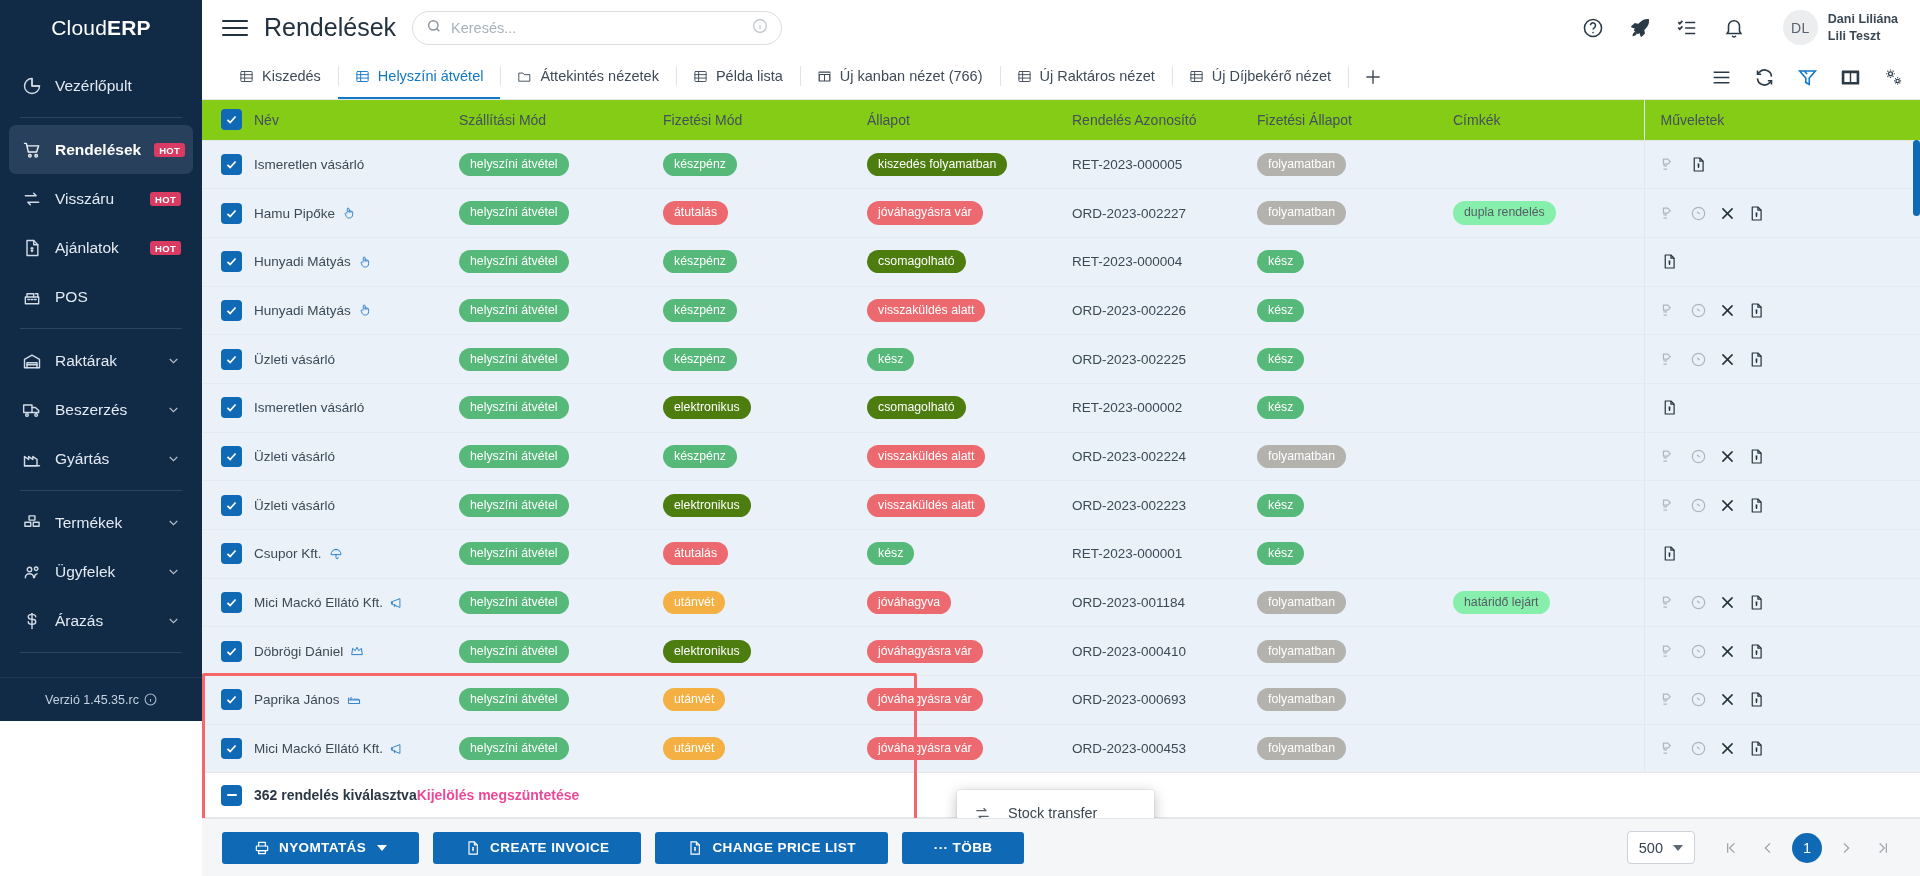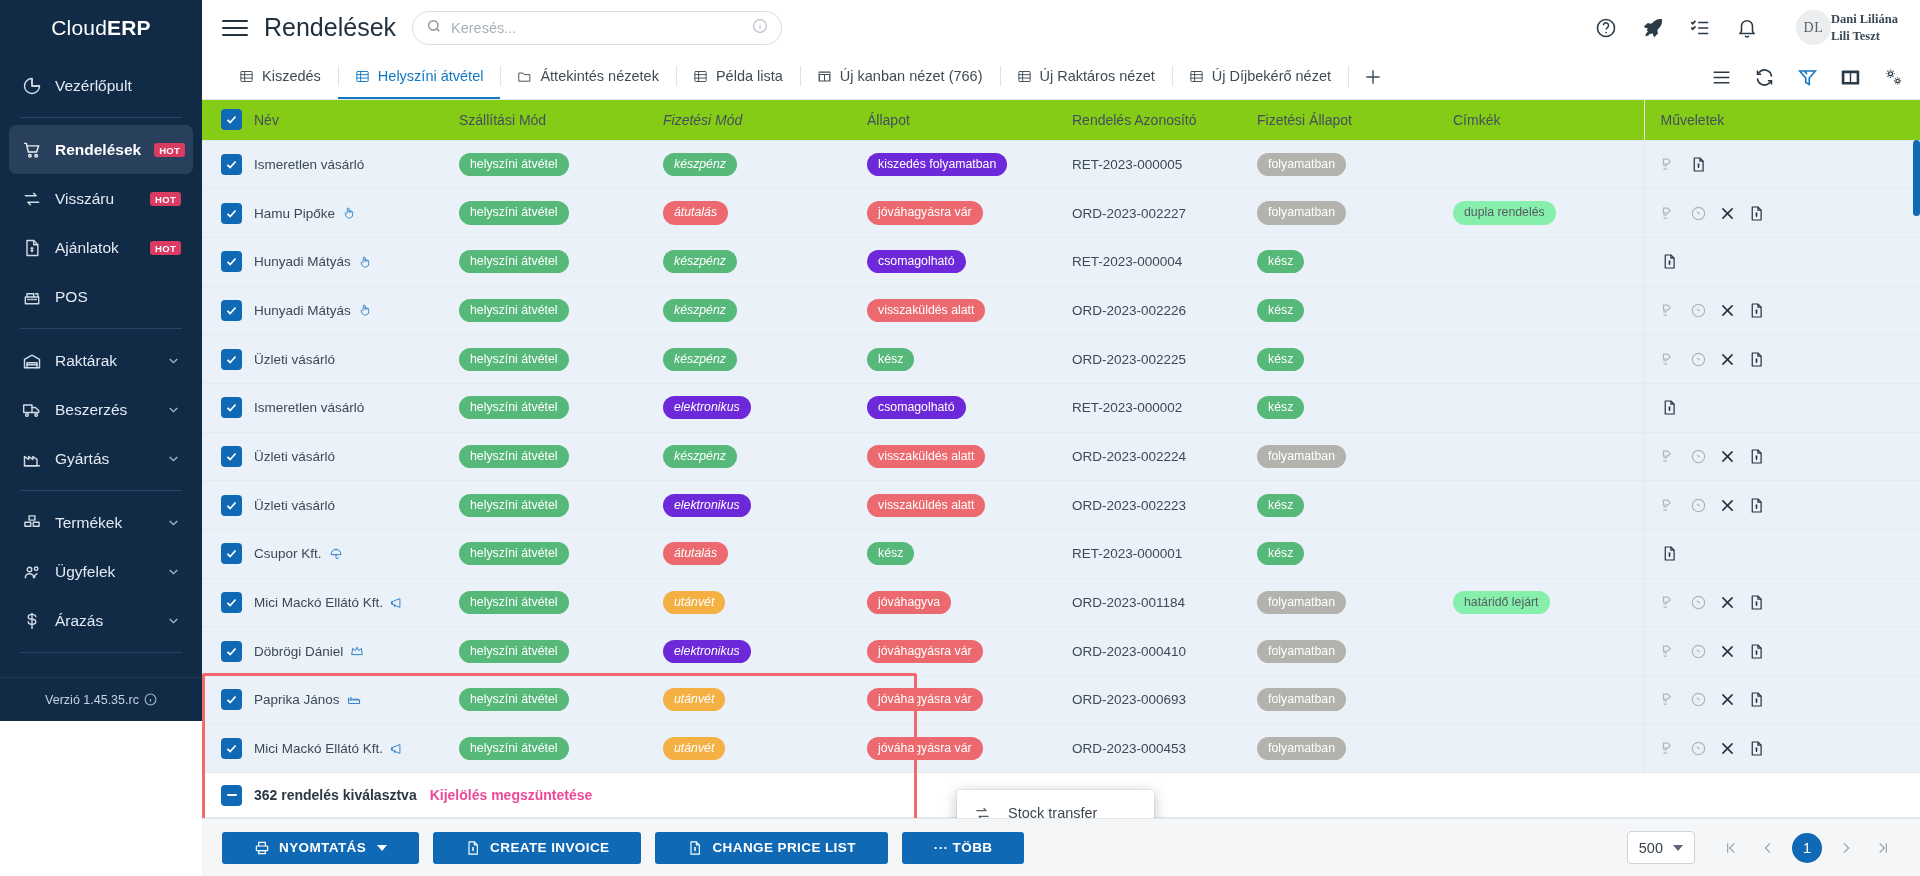--- a/index.html
+++ b/index.html
@@ -72,21 +72,21 @@
     border:0; outline:none; flex:1; font-size:14.5px; color:#55606b;
     font-family:"Liberation Sans", sans-serif; background:transparent;
   }
   .searchbox input::placeholder { color:#a8b1ba; }
   .searchbox .info { opacity:.65; }
   .topbar-spacer { flex:1; }
   .top-icons { display:flex; align-items:center; gap:25px; }
   .top-icons .ti { cursor:pointer; color:#2b3a47; display:flex; }
   .top-icons .ti svg { width:22px; height:22px; display:block; }
   .user {
-    display:flex; align-items:center; margin-left:22px; cursor:pointer;font-family:Liberation Serif, serif;
+    display:flex; align-items:center; gap:10px; margin-left:22px; cursor:pointer;
   }
   .avatar {
     width:35px; height:35px; border-radius:50%; background:#ebedef;
     display:flex; align-items:center; justify-content:center;
     font-size:14px; color:#59636d; letter-spacing:.5px;
   }
   .user-lines { font-size:12.5px; line-height:1.35; color:#3a4854; font-weight:700; }
 
   
   .tabrow {
@@ -124,21 +124,21 @@
     padding:0 8px;
   }
   table.grid td {
     height:48.7px; font-size:13.5px; color:#3c4956; vertical-align:middle;
     border-bottom:1px solid #e5eaf0; padding:0 8px;
     background:#eaf1f8; white-space:nowrap; overflow:hidden;
   }
   .c-chk { width:44px; padding-left:20px !important; }
   .c-name { width:205px; }
   .c-ship { width:204px; }
-  .c-pay  { width:204px;font-style:italic; }
+  .c-pay  { width:204px; }
   .c-state{ width:205px; }
   .c-id   { width:185px; }
   .c-pstate{ width:196px; }
   .c-tags { width:199px; }
   .c-act  { width:auto; }
   th.c-act, td.c-act { border-left:1px solid #e3e7ea; padding-left:16px !important; }
 
   .chk {
     width:19px; height:19px; border-radius:3px; background:#1069b4;
     display:inline-flex; align-items:center; justify-content:center; cursor:pointer;
@@ -151,40 +151,40 @@
   .namecell { display:flex; align-items:center; gap:7px; }
   .namecell .mini { color:#2a7fc9; display:flex; }
   .namecell .mini svg { width:14px; height:14px; display:block; }
 
   .pill {
     display:inline-block; padding:4px 11px 5px; border-radius:13px;
     font-size:12.3px; color:#fff; line-height:1.15; white-space:nowrap;
   }
   .pill.green { background:#56b97a; }
   .pill.red   { background:#ec6a6f; }
-  .pill.blue  { background:#6d28d9; }
+  .pill.blue  { background:#4d7c0f; }
   .pill.orange{ background:#f5b044; }
   .pill.grey  { background:#b4b2ad; }
   .tagpill {
     display:inline-block; padding:4px 11px 5px; border-radius:13px;
     font-size:12.3px; color:#555d63; background:#86efac; line-height:1.15;
   }
 
   .acts { display:flex; align-items:center; gap:12px; }
   .acts .a { display:flex; cursor:pointer; color:#aeb6bd; }
   .acts .a svg { width:17px; height:17px; display:block; }
   .acts .a.dark { color:#25323d; }
 
   
   .selrow {
     display:flex; align-items:center; height:46px; background:#fff;
     border-bottom:1px solid #e3e7ea;
   }
   .selrow .chkcell { width:44px; padding-left:20px; display:flex; align-items:center; }
-  .selrow .txt { display:flex; align-items:center; gap:13px; font-size:14px; padding-left:8px; }
+  .selrow .txt { display:flex; align-items:center; font-size:14px; padding-left:8px; }
   .selrow .txt b { font-weight:700; color:#2b3744; }
   .selrow .unsel { color:#ec4899; font-weight:700; cursor:pointer; }
 
   
   .bottombar {
     min-height:58px; height:58px; background:#f5f6f7; display:flex; align-items:center;
     padding:0 20px; gap:14px; border-top:1px solid #e3e7ea;
   }
   .btn {
     display:flex; align-items:center; gap:9px; height:32px; padding:0 32px;

